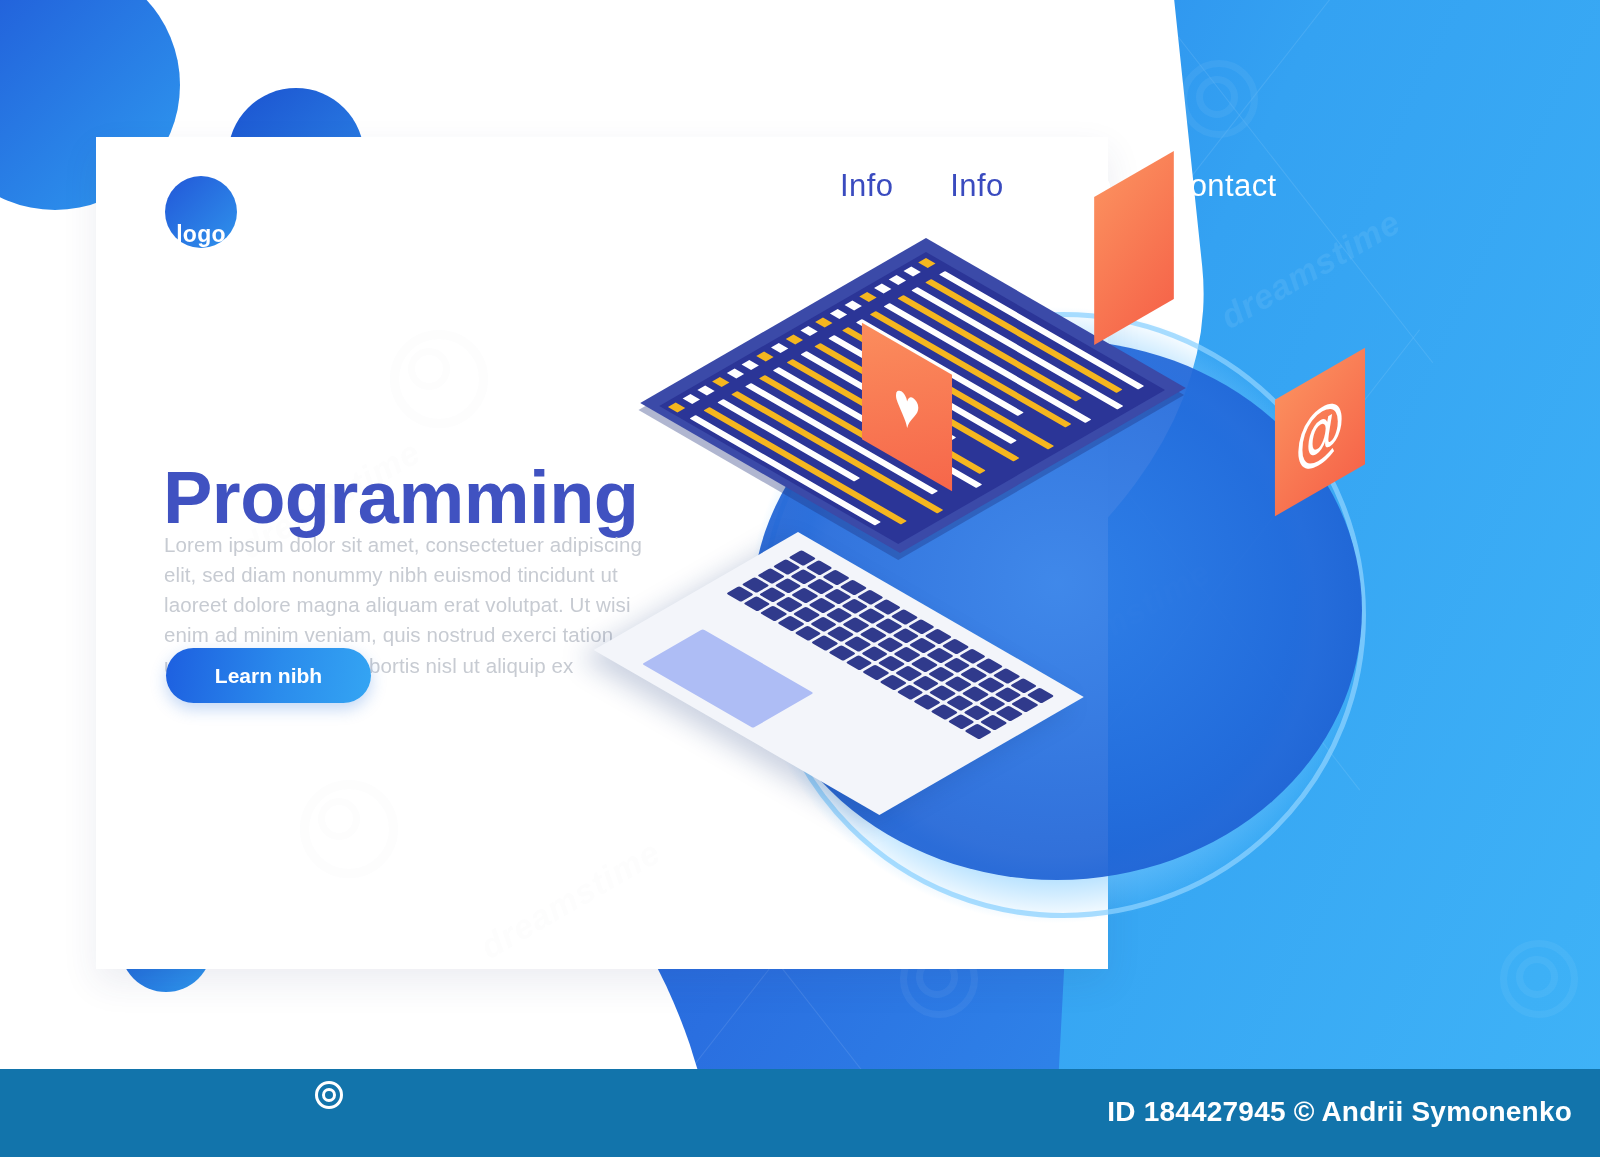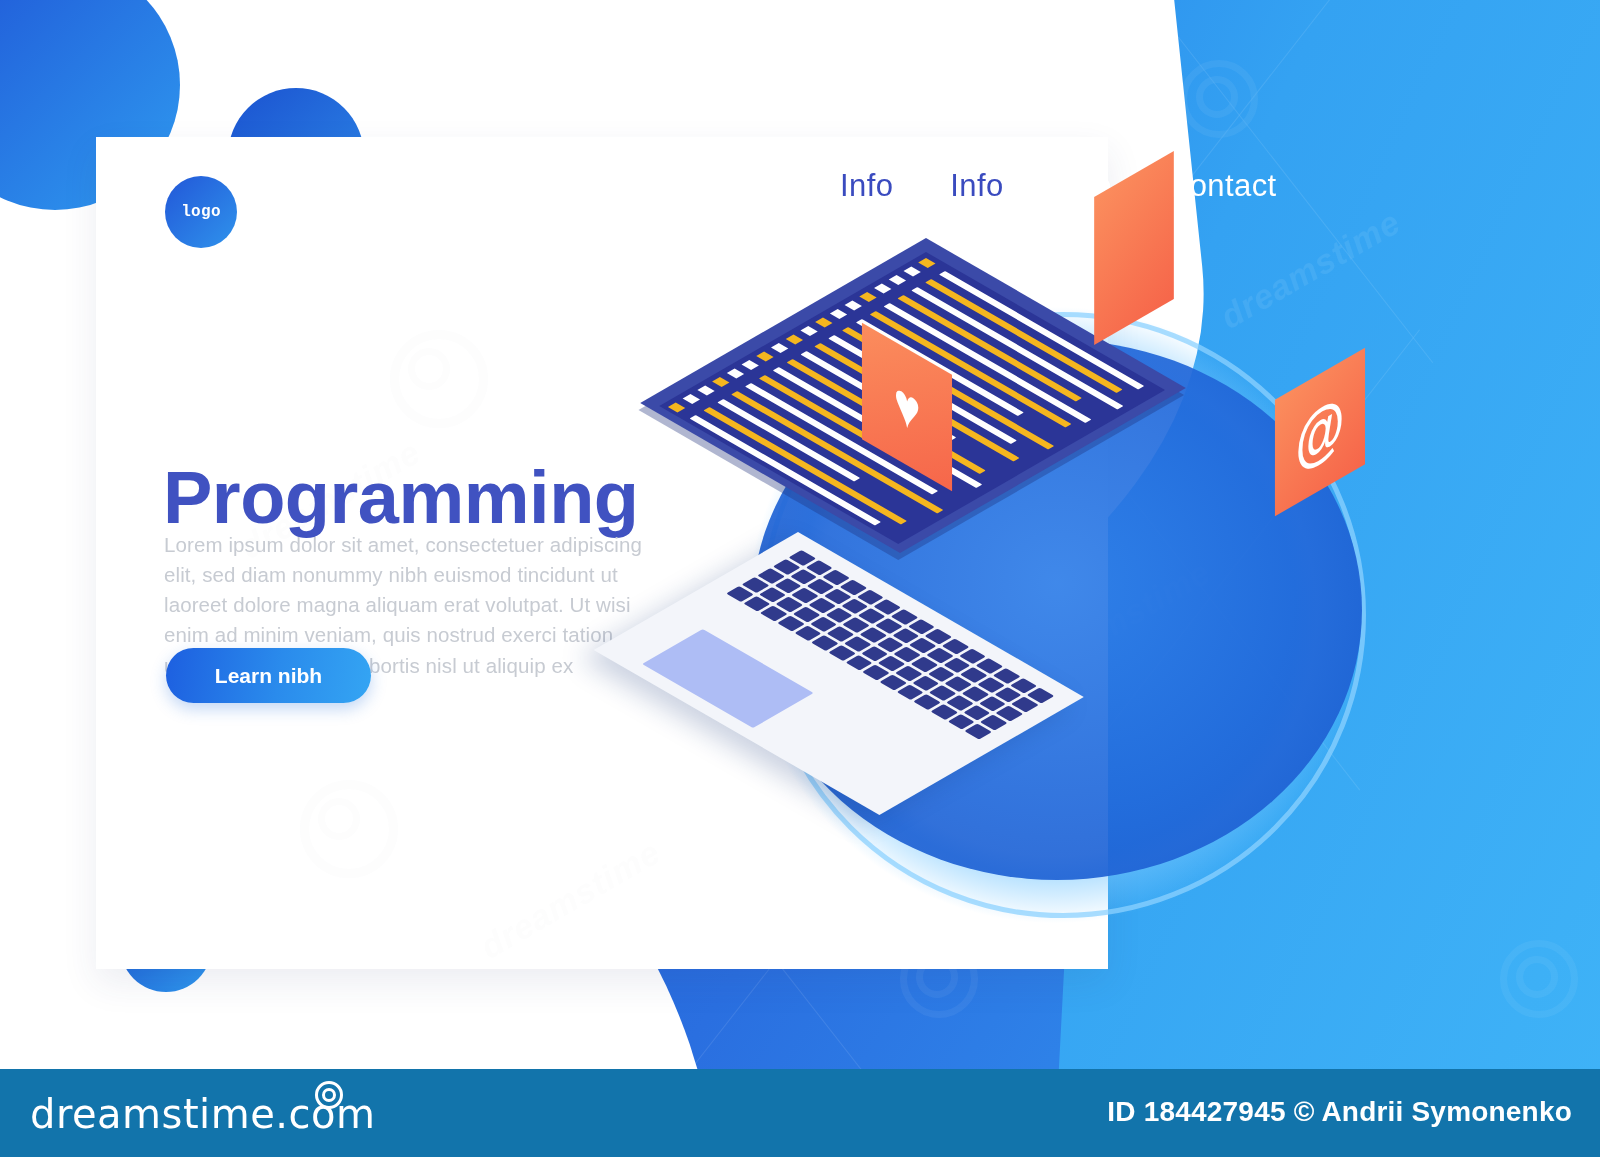--- a/index.html
+++ b/index.html
@@ -67,22 +67,22 @@
     width:1012px;height:832px;
     background:#ffffff;
     box-shadow:0 14px 34px rgba(40,60,110,.09);
   }
 
   
   .logo{
     position:absolute;left:165px;top:176px;
     width:72px;height:72px;border-radius:50%;
     background:linear-gradient(135deg,#2257d8 0%,#2f93ec 100%);
-    display:flex;align-items:center;justify-content:center;
-    color:#fff;font-size:16px;font-weight:bold;letter-spacing:.3px;font-family:Liberation Mono, monospace;
+    display:flex;align-items:flex-end;justify-content:center;
+    color:#fff;font-size:23px;font-weight:bold;letter-spacing:.3px;
   }
   .nav{
     position:absolute;left:840px;top:168px;
     display:flex;align-items:center;gap:0;
   }
   .nav a{
     font-size:31px;font-weight:300;text-decoration:none;
     letter-spacing:.4px;
   }
   .nav .dark{color:#3a4bbf;}
@@ -420,18 +420,17 @@
       <div class="card3d at-card">
         <div class="face" style="font-size:58px;line-height:1;font-weight:bold;">
           <span>@</span>
         </div>
       </div>
 
     </div>
   </div>
 
   <div class="footer">
-    <div class="ds-logo">dreamstime.com</div>
     <div class="ds-mark"></div>
     <div class="credit">ID 184427945 © Andrii Symonenko</div>
   </div>
 
 </div>
 
 </body></html>

